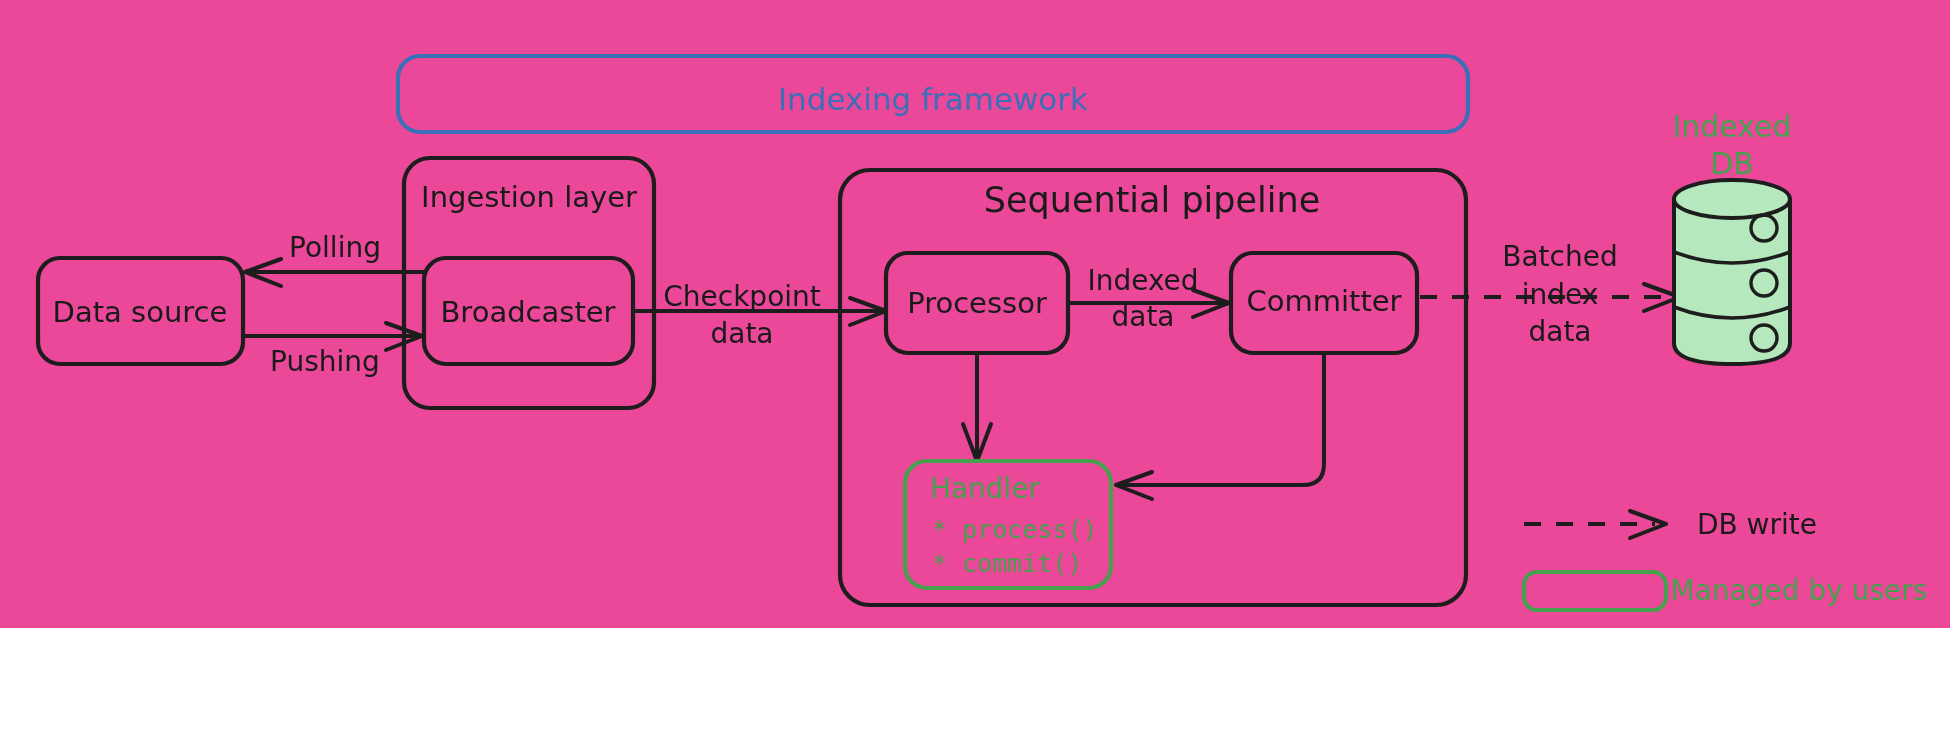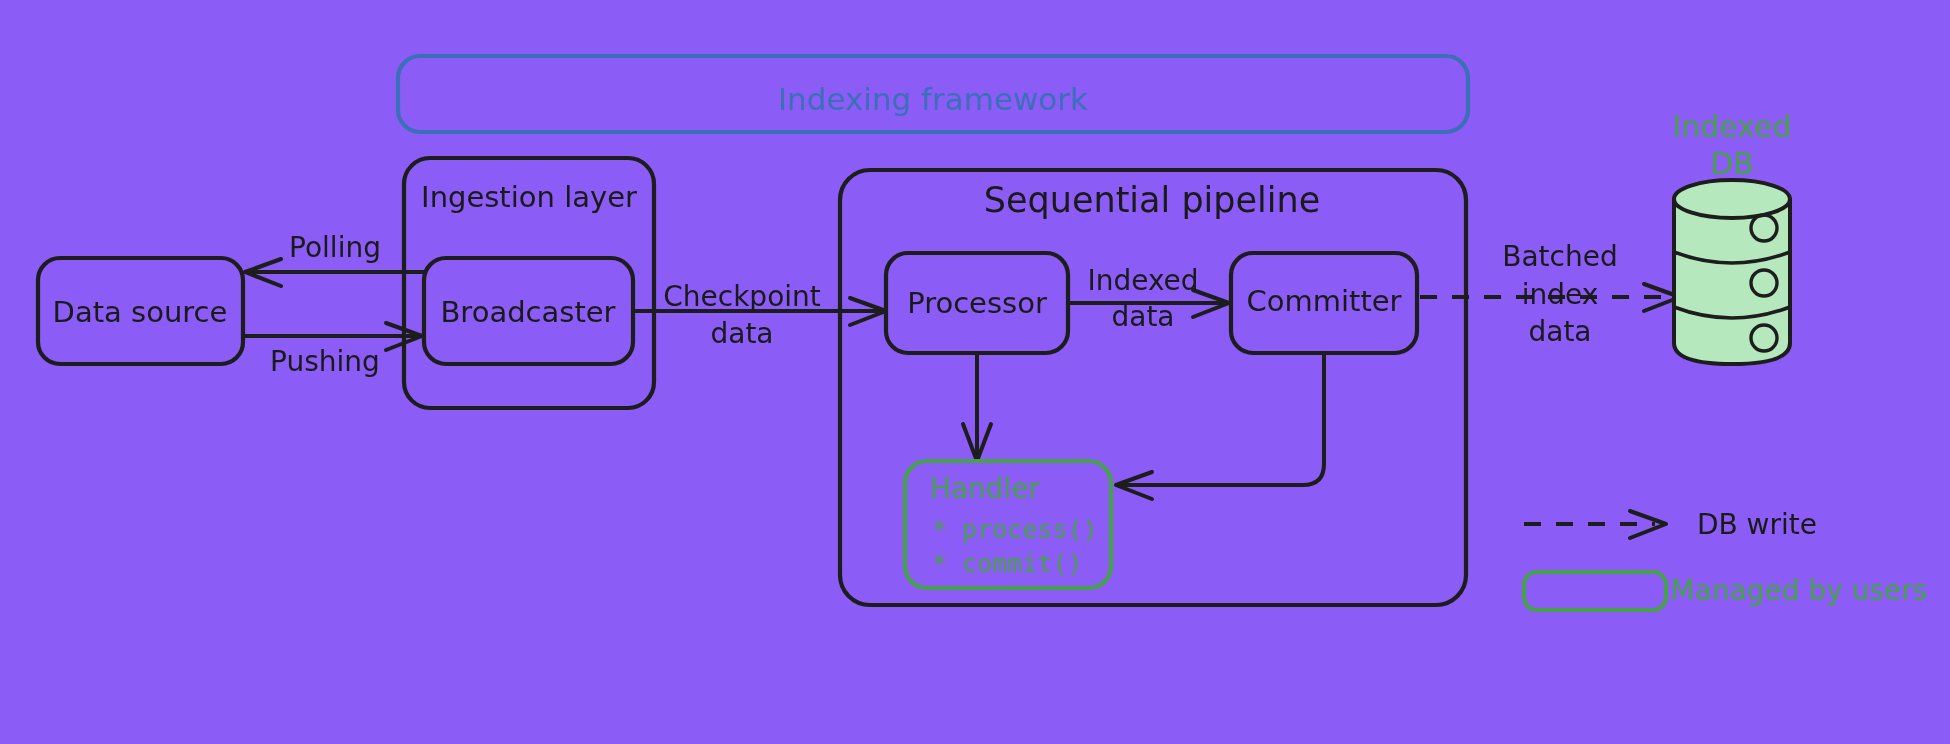--- a/index.html
+++ b/index.html
@@ -3,22 +3,22 @@
 <meta charset="utf-8">
 <style>
   html, body {
     margin: 0;
     padding: 0;
     background: #ffffff;
   }
   #canvas {
     position: relative;
     width: 1950px;
-    height: 744px;
-    background: #8b5cf6;
+    height: 628px;
+    background: #ec4899;
     overflow: hidden;
     font-family: "DejaVu Sans", sans-serif;
   }
   svg#diagram {
     position: absolute;
     left: 0;
     top: 0;
     width: 1950px;
     height: 744px;
   }

